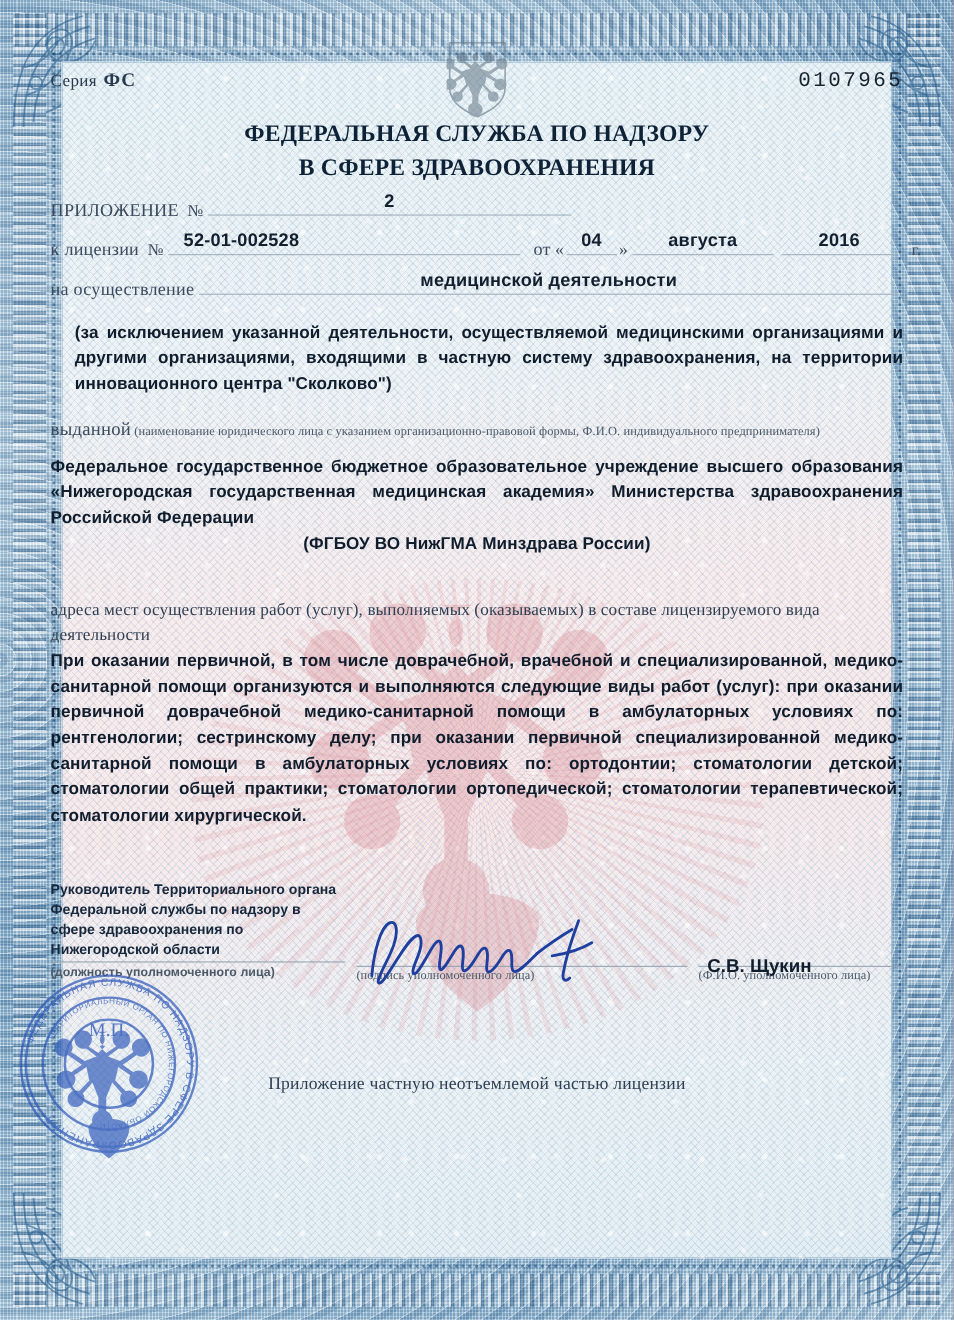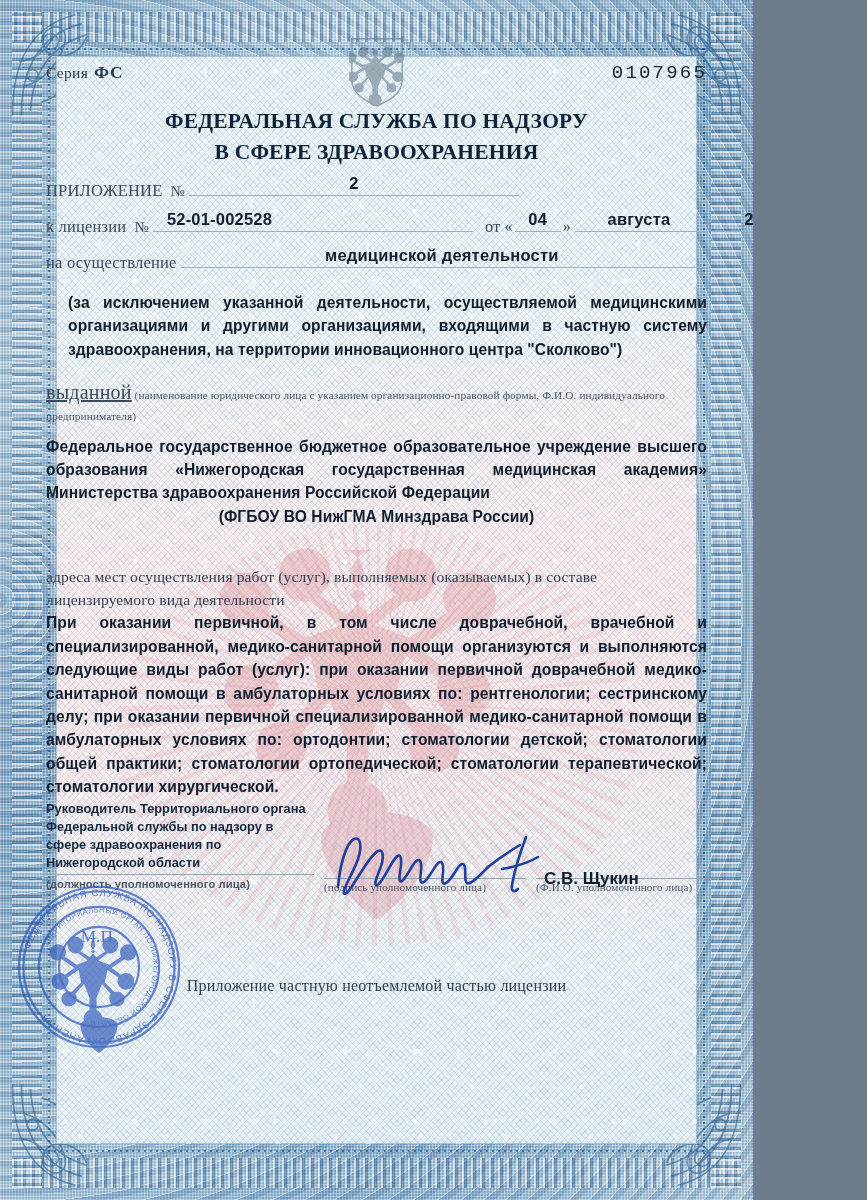--- a/index.html
+++ b/index.html
@@ -8,21 +8,21 @@
     padding: 0;
     background: #6d7d8c;
   }
   body {
     font-family: "Liberation Serif", serif;
   }
 
   
   .page {
     position: relative;
-    width: 753px;
+    width: 867px;
     height: 1200px;
     overflow: hidden;
     background: #fca5a5;
   }
 
   
   .border-outer {
     position: absolute;
     inset: 0;
     background:
@@ -270,38 +270,37 @@
   .bold-block.indent { padding-left: 22px; }
 
   .caption {
     font-family: "Liberation Serif", serif;
     font-size: 11.3px;
     line-height: 1.55;
     color: #4a5868;
     letter-spacing: .1px;
   }
   .caption .lead {
-    font-size: 20px;
+    font-size: 17px;
     letter-spacing: .2px;
     color: #3b4a5c;
-    text-decoration: underline;
   }
 
   .section-note {
     font-size: 15.6px;
     line-height: 1.45;
     color: #2f3f52;
     letter-spacing: .1px;
   }
 
   
   .sign-area {
     position: absolute;
     left: 46px;
-    right: 31px;
+    right: 46px;
     top: 800px;
   }
   .sign-grid {
     display: flex;
     align-items: flex-end;
     gap: 10px;
   }
   .sign-post {
     flex: 0 0 268px;
     font-family: "Liberation Sans", sans-serif;

